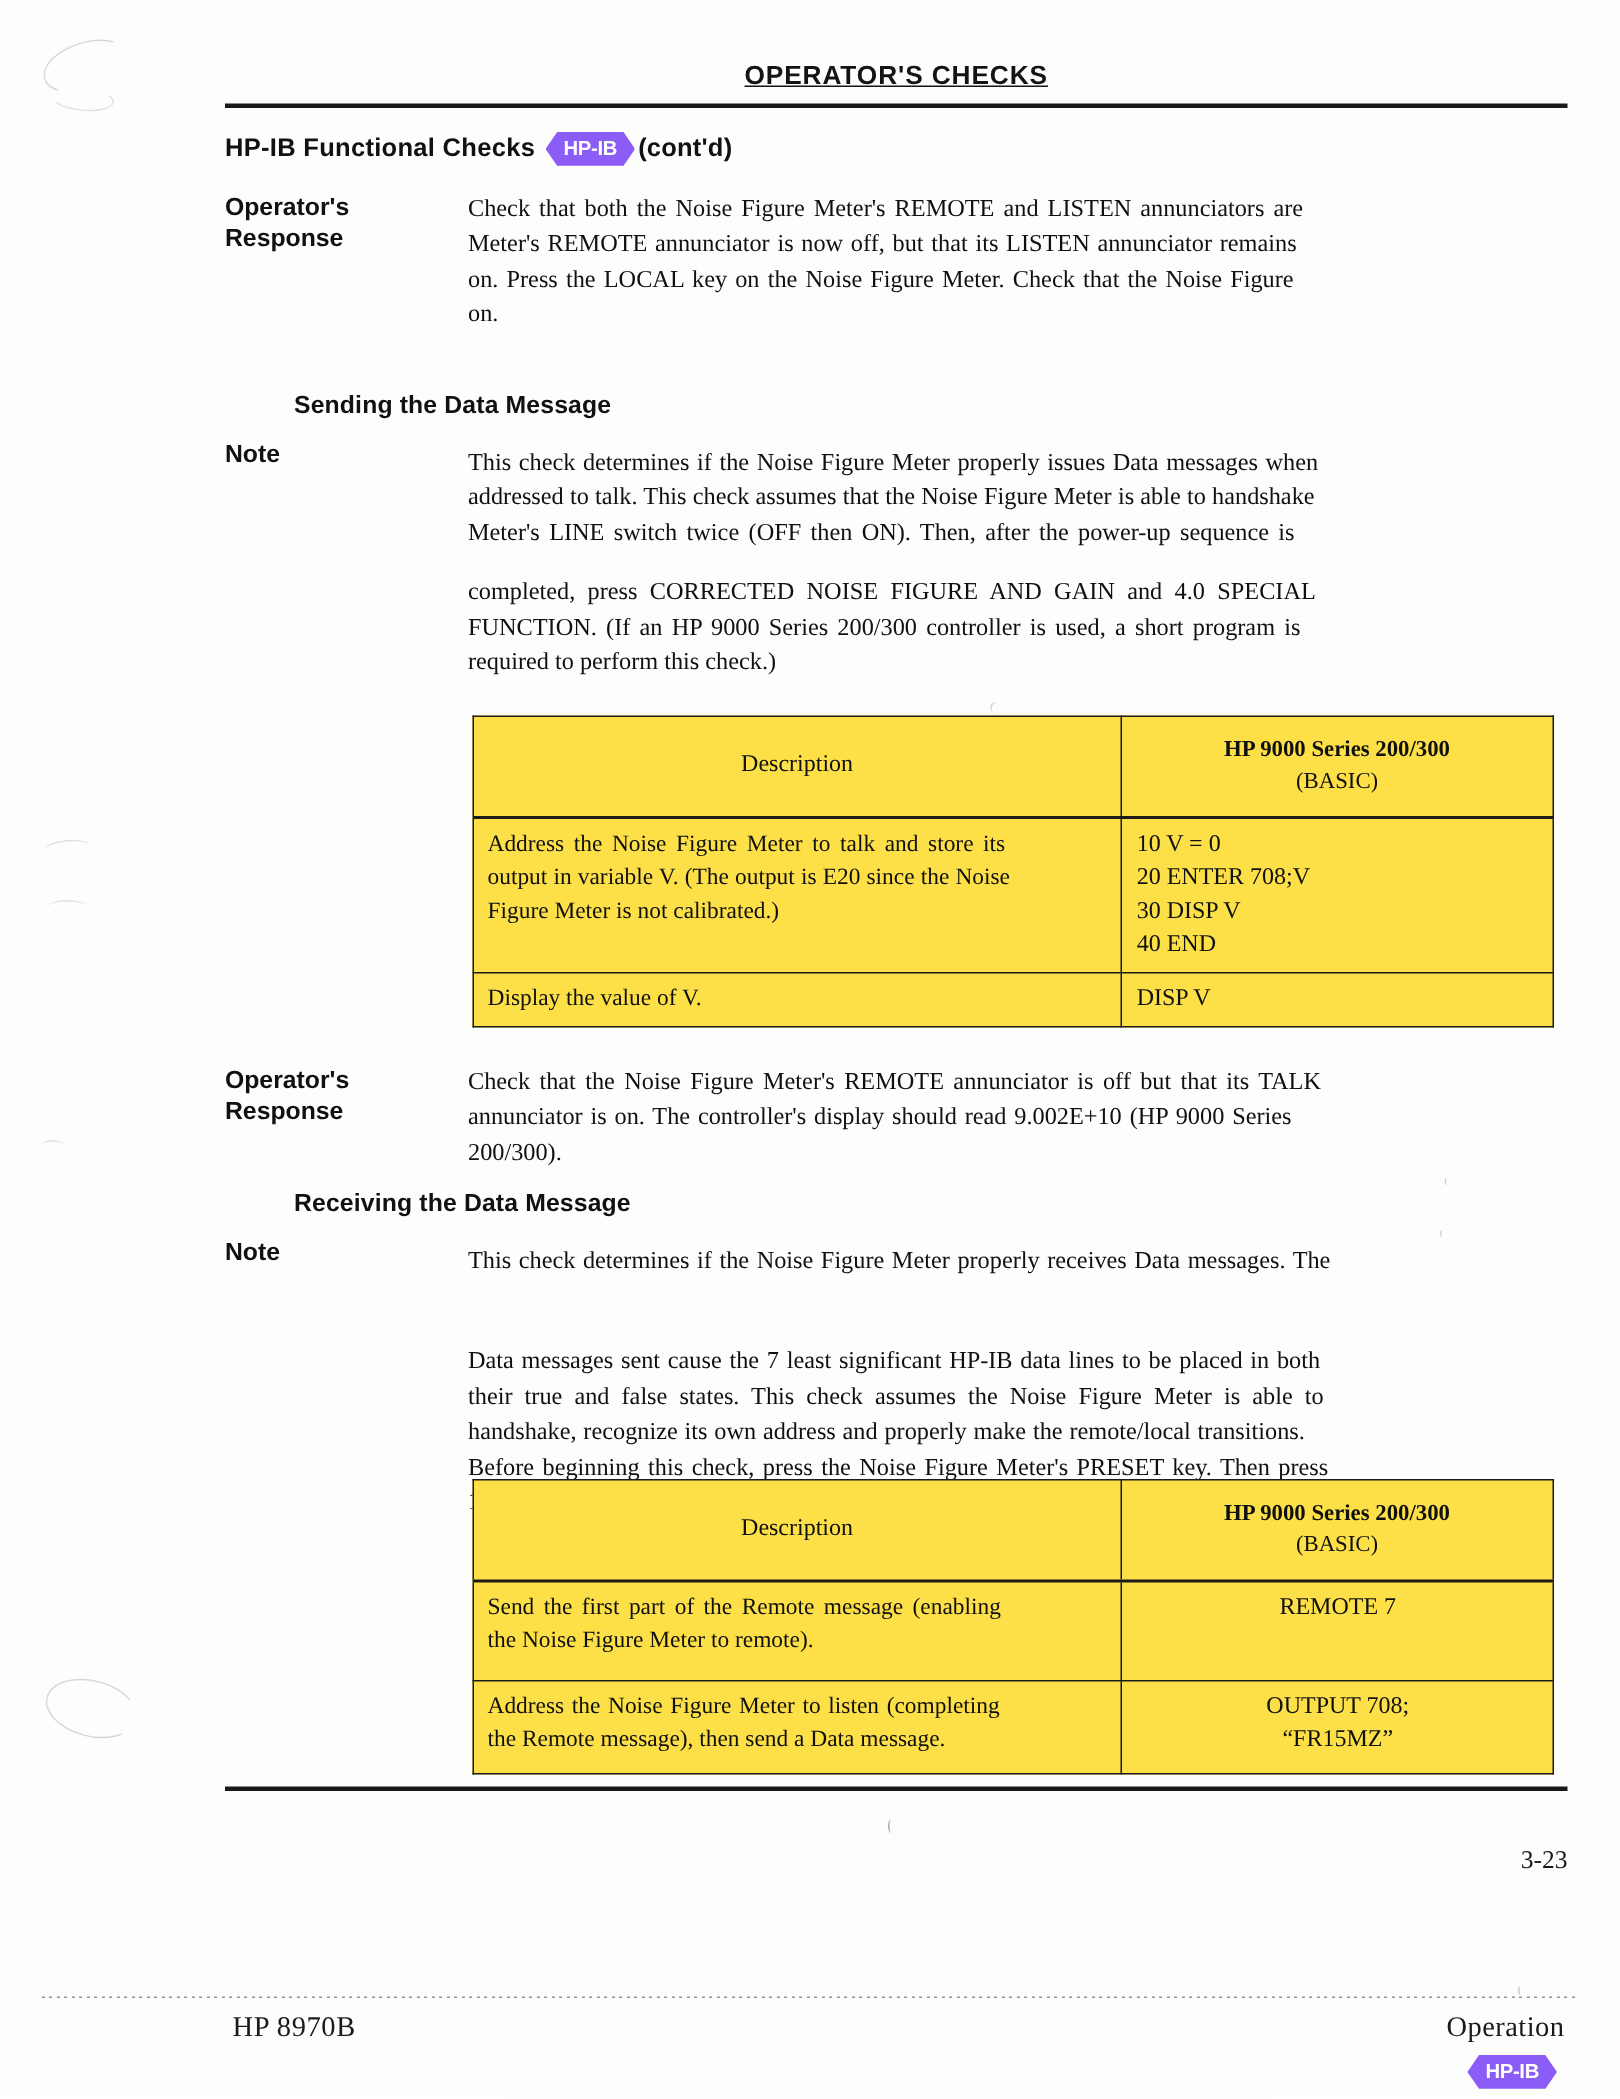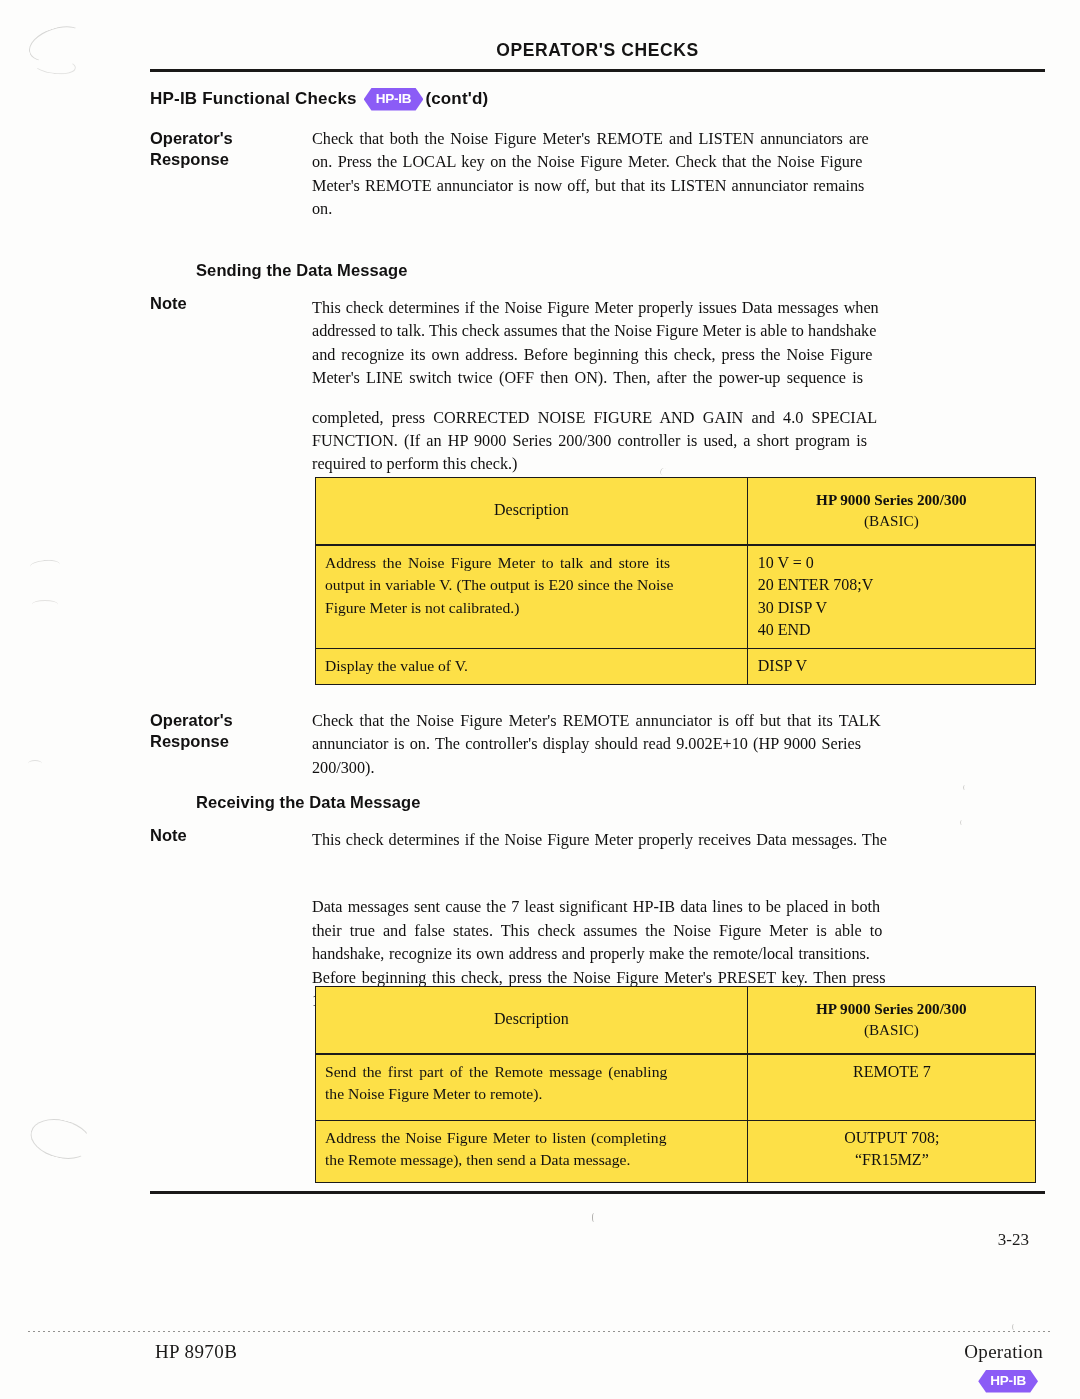--- a/index.html
+++ b/index.html
@@ -68,20 +68,21 @@
     position: absolute;
     left: 150px;
     top: 40px;
     width: 895px;
     text-align: center;
     font-family: "Liberation Sans", sans-serif;
     font-weight: bold;
     font-size: 17.5px;
     letter-spacing: 0.6px;
     color: #151414;
+    text-decoration: underline;
   }
   .head-rule {
     position: absolute;
     left: 150px;
     top: 69px;
     width: 895px;
     height: 3px;
     background: #1a1918;
   }
 
@@ -204,21 +205,21 @@
   .foot-rule {
     position: absolute;
     left: 150px;
     top: 1191px;
     width: 895px;
     height: 3px;
     background: #1a1918;
   }
   .page-number {
     position: absolute;
-    right: 51px;
+    right: 35px;
     top: 1230px;
     font-family: "Liberation Serif", serif;
     font-size: 17px;
     color: #1b1a19;
   }
   .foot-dots {
     position: absolute;
     left: 28px;
     top: 1331px;
     width: 1024px;
@@ -275,32 +276,31 @@
   <div class="h-main" style="left:150px; top:88px;">
     <span class="pre">HP-IB Functional Checks </span><span class="hpib-badge big">HP-IB</span><span>(cont'd)</span>
   </div>
 
   <div class="gutter-label" style="top:128px;">
     <span>Operator's</span><br>
     <span>Response</span>
   </div>
   <div class="body-par" style="top:128px;">
     <span class="jline" style="word-spacing:2.0px;">Check that both the Noise Figure Meter's REMOTE and LISTEN annunciators are</span>
+    <span class="jline" style="word-spacing:1.1px;">Meter's REMOTE annunciator is now off, but that its LISTEN annunciator remains</span>
     <span class="jline" style="word-spacing:1.4px;">on. Press the LOCAL key on the Noise Figure Meter. Check that the Noise Figure</span>
-    <span class="jline" style="word-spacing:1.1px;">Meter's REMOTE annunciator is now off, but that its LISTEN annunciator remains</span>
     <span class="jline">on.</span>
   </div>
 
   <div class="h-sub" style="left:150px; top:261px;">Sending the Data Message</div>
 
   <div class="gutter-label" style="top:293px;">Note</div>
   <div class="body-par" style="top:297px;">
     <span class="jline" style="word-spacing:1.0px;">This check determines if the Noise Figure Meter properly issues Data messages when</span>
     <span class="jline" style="word-spacing:0.1px;">addressed to talk. This check assumes that the Noise Figure Meter is able to handshake</span>
-    <span class="jline" style="word-spacing:1.9px;">and recognize its own address. Before beginning this check, press the Noise Figure</span>
     <span class="jline" style="word-spacing:2.2px;">Meter's LINE switch twice (OFF then ON). Then, after the power-up sequence is</span>
     <span class="jline" style="word-spacing:4.2px;margin-top:16px;">completed, press CORRECTED NOISE FIGURE AND GAIN and 4.0 SPECIAL</span>
     <span class="jline" style="word-spacing:2.1px;">FUNCTION. (If an HP 9000 Series 200/300 controller is used, a short program is</span>
     <span class="jline">required to perform this check.)</span>
   </div>
 
   <table class="tbl" style="left:315px; top:477px; width:721px;">
     <colgroup>
         <col style="width:432px">
         <col style="width:289px">

